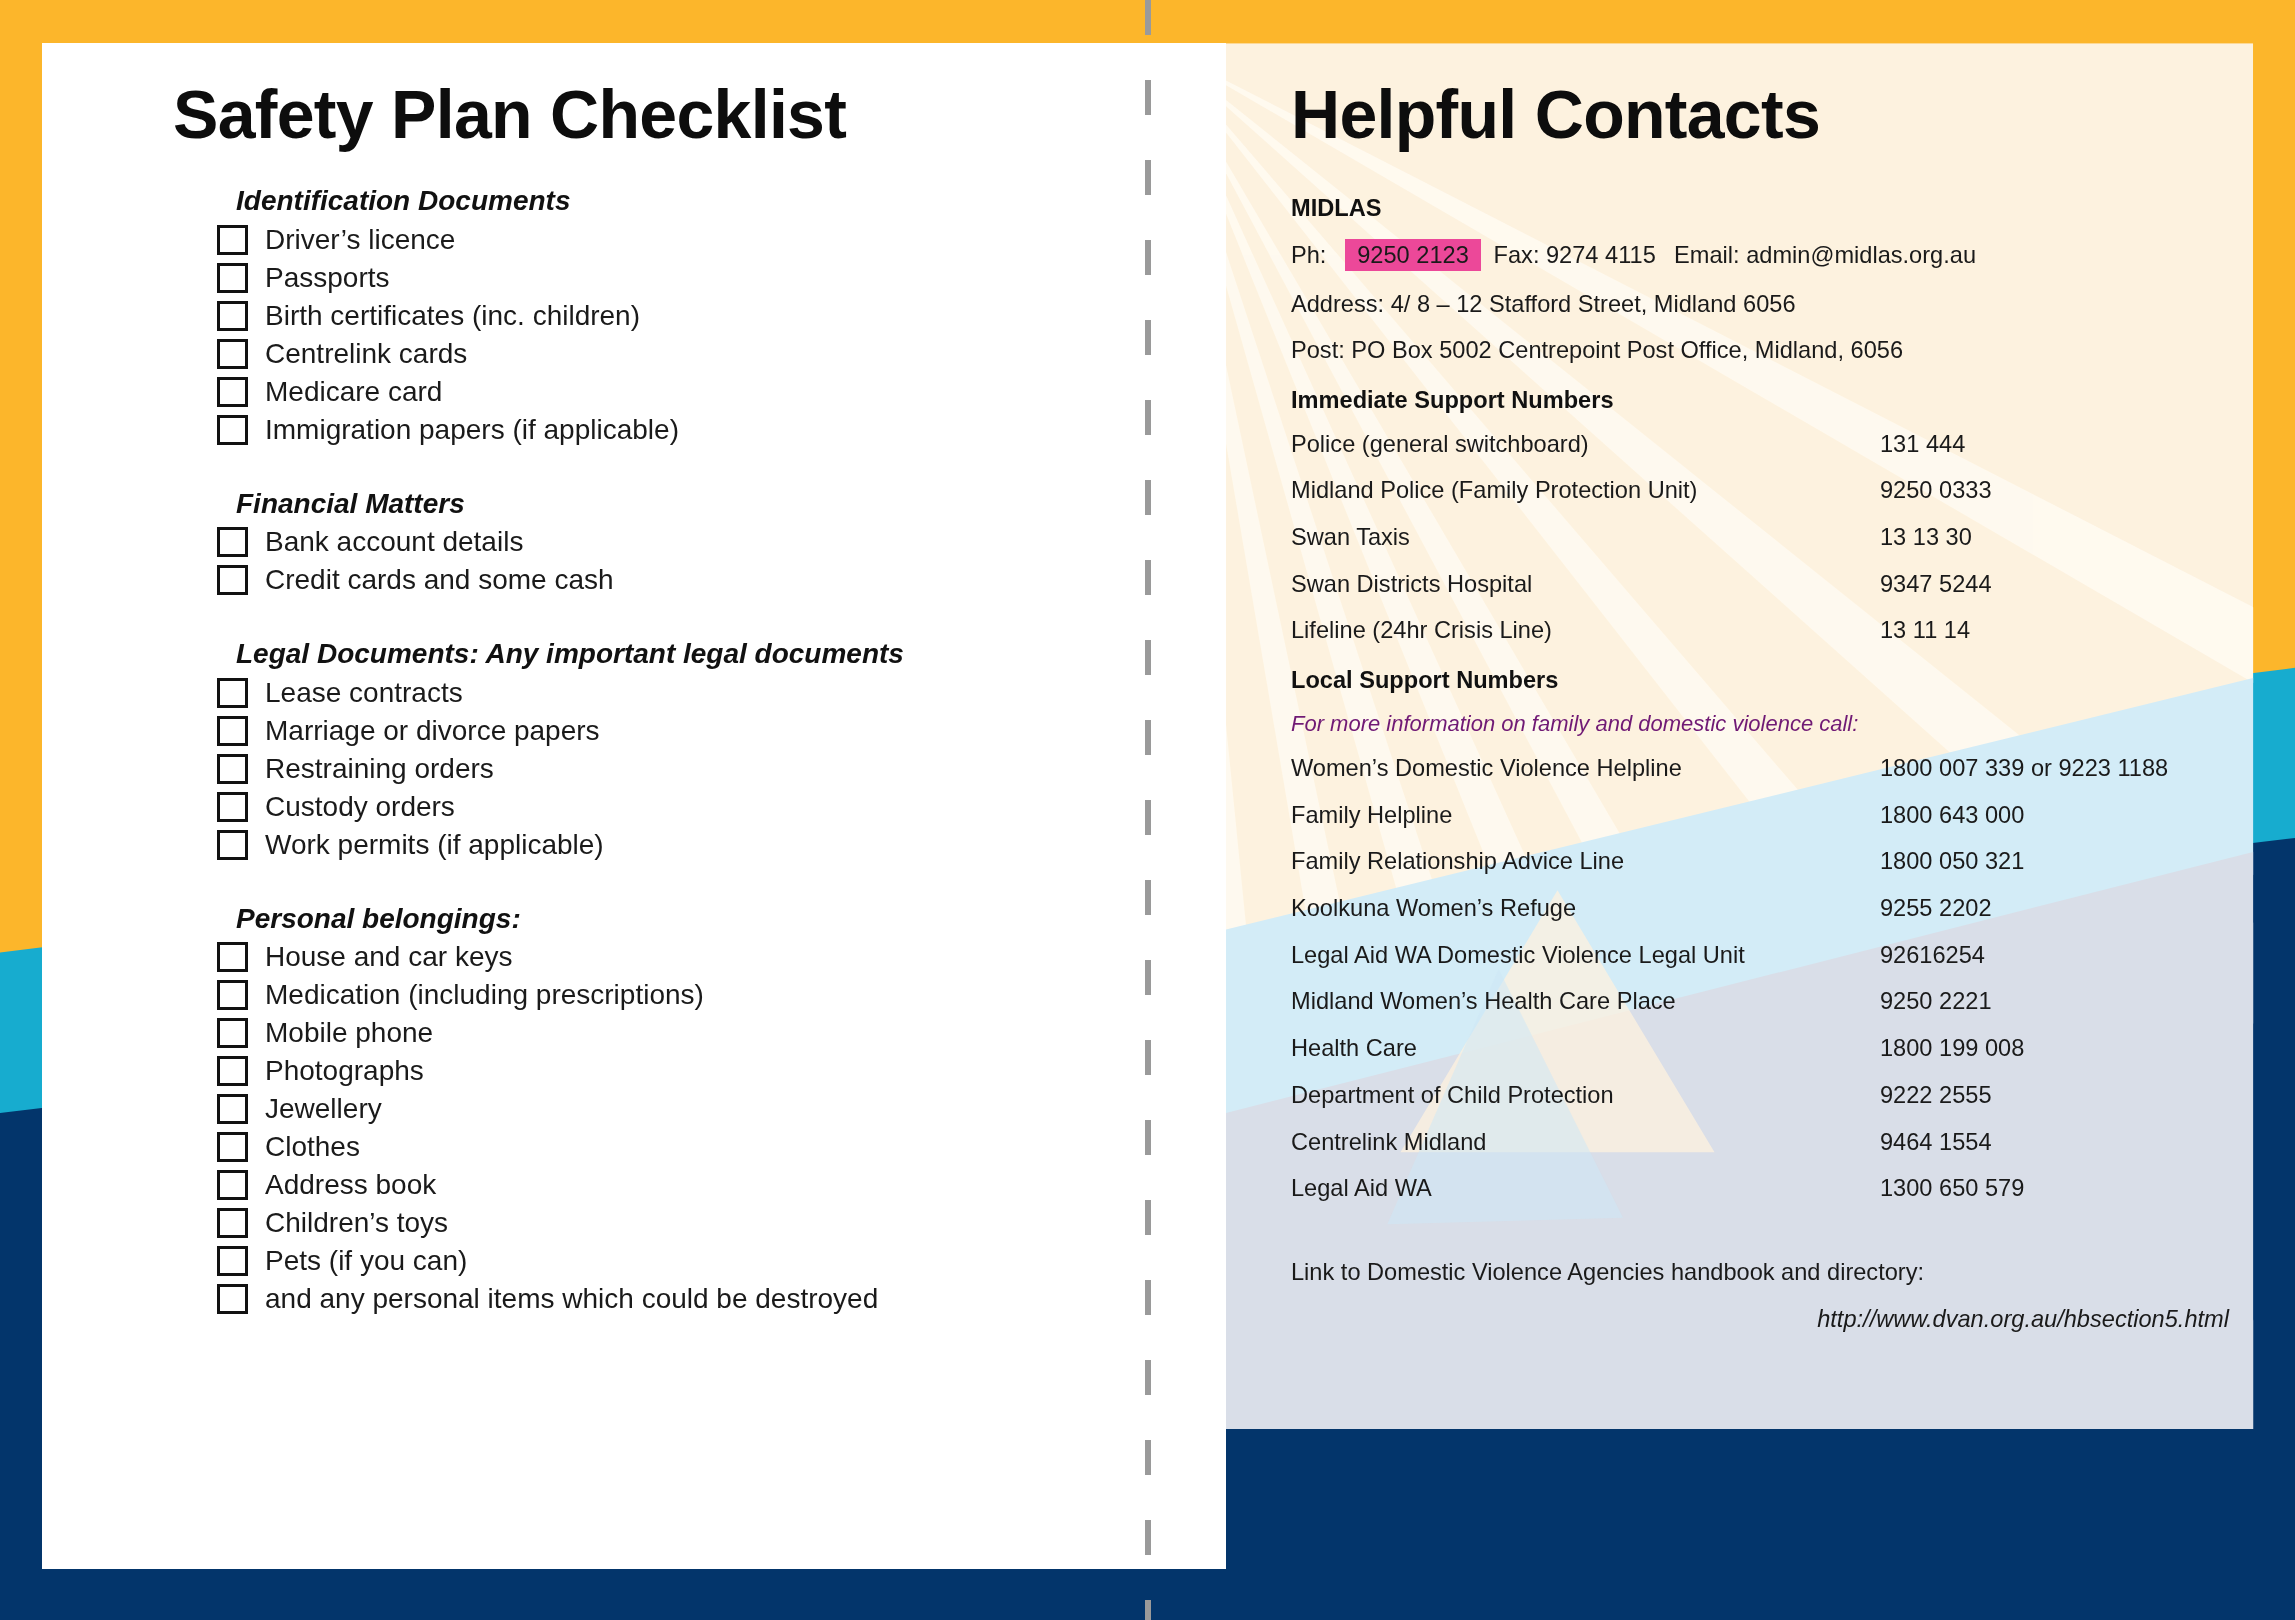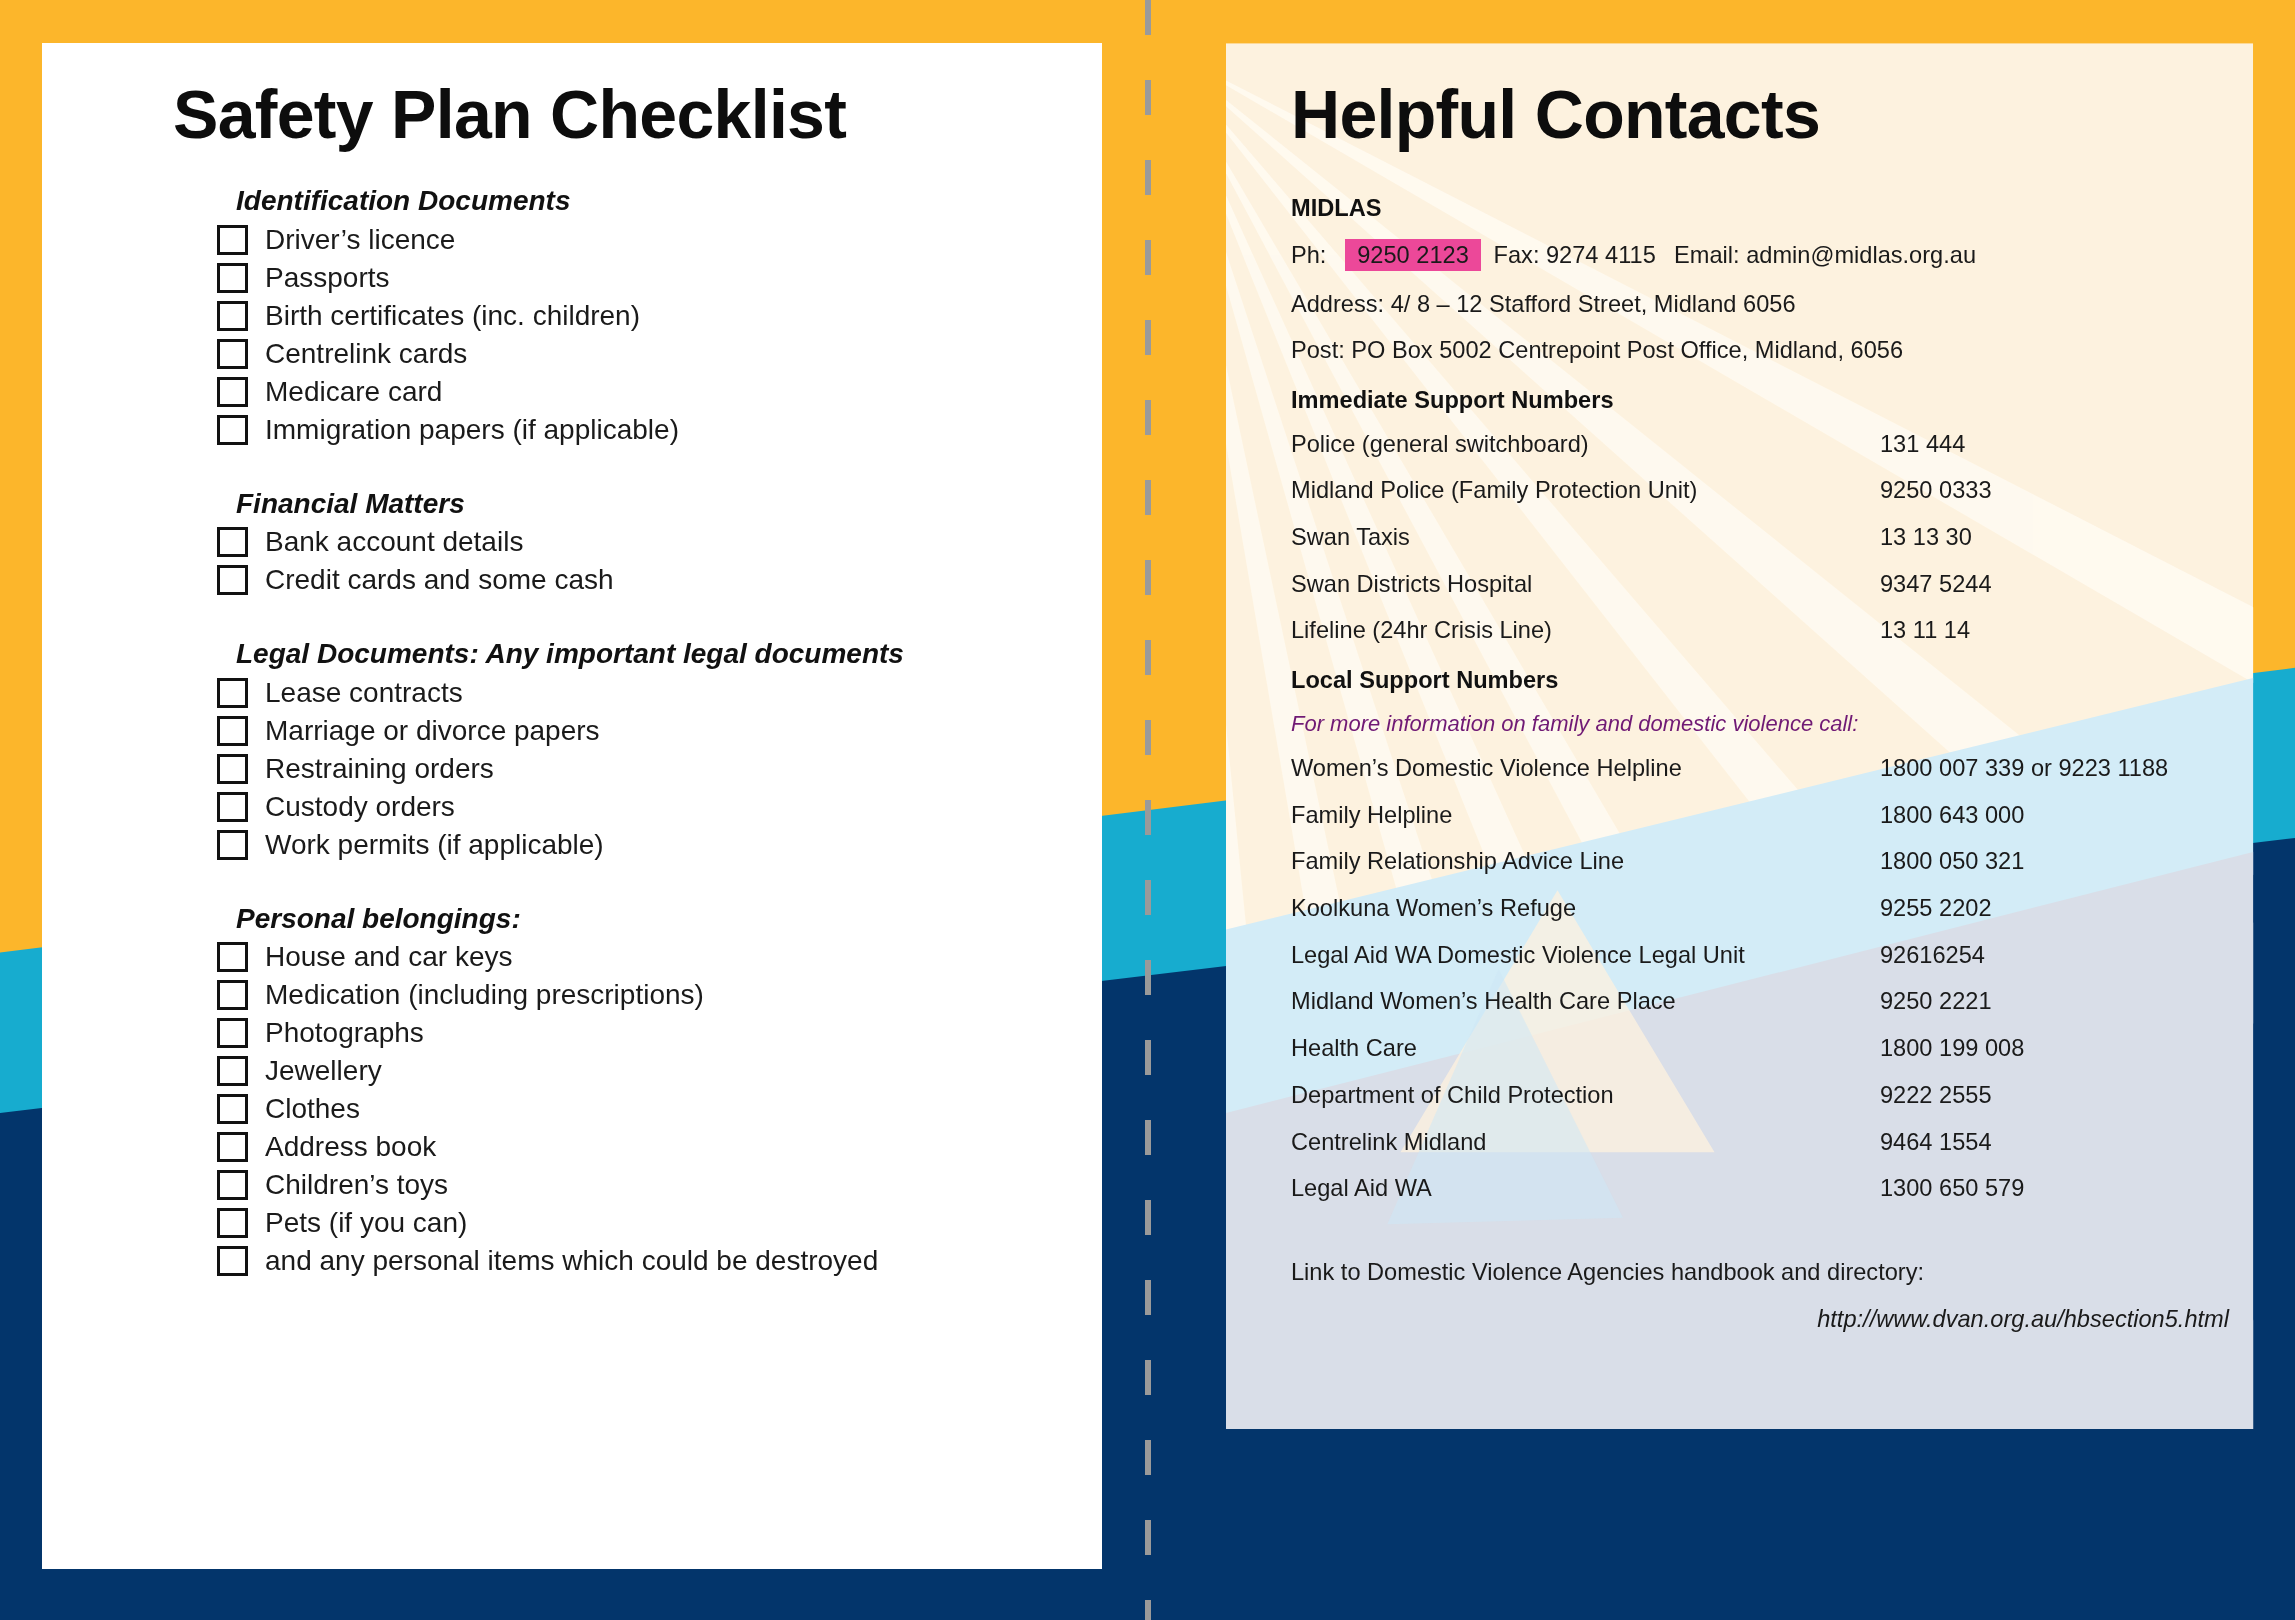--- a/index.html
+++ b/index.html
@@ -10,21 +10,21 @@
     overflow:hidden;
     position:relative;
   }
   #stage{position:absolute;inset:0;width:2295px;height:1621px;overflow:hidden;}
 
   
   .bg-svg{position:absolute;left:0;top:0;width:2295px;height:1621px;}
 
   
   .card-left{
-    position:absolute;left:42px;top:43px;width:1060px;height:1526px;
+    position:absolute;left:42px;top:43px;width:1184px;height:1526px;
     background:#ffffff;overflow:hidden;
   }
   
   .card-right{
     position:absolute;left:1226px;top:43px;width:1028px;height:1386px;
     overflow:hidden;
   }
   .card-right .rays{position:absolute;left:-1226px;top:-43px;width:2295px;height:1621px;}
 
   
@@ -173,20 +173,24 @@
         <div class="check-row">
           <div class="cbox"></div>
           <div class="clabel">House and car keys</div>
         </div>
         <div class="check-row">
           <div class="cbox"></div>
           <div class="clabel">Medication (including prescriptions)</div>
         </div>
         <div class="check-row">
           <div class="cbox"></div>
+          <div class="clabel">Mobile phone</div>
+        </div>
+        <div class="check-row">
+          <div class="cbox"></div>
           <div class="clabel">Photographs</div>
         </div>
         <div class="check-row">
           <div class="cbox"></div>
           <div class="clabel">Jewellery</div>
         </div>
         <div class="check-row">
           <div class="cbox"></div>
           <div class="clabel">Clothes</div>
         </div>

